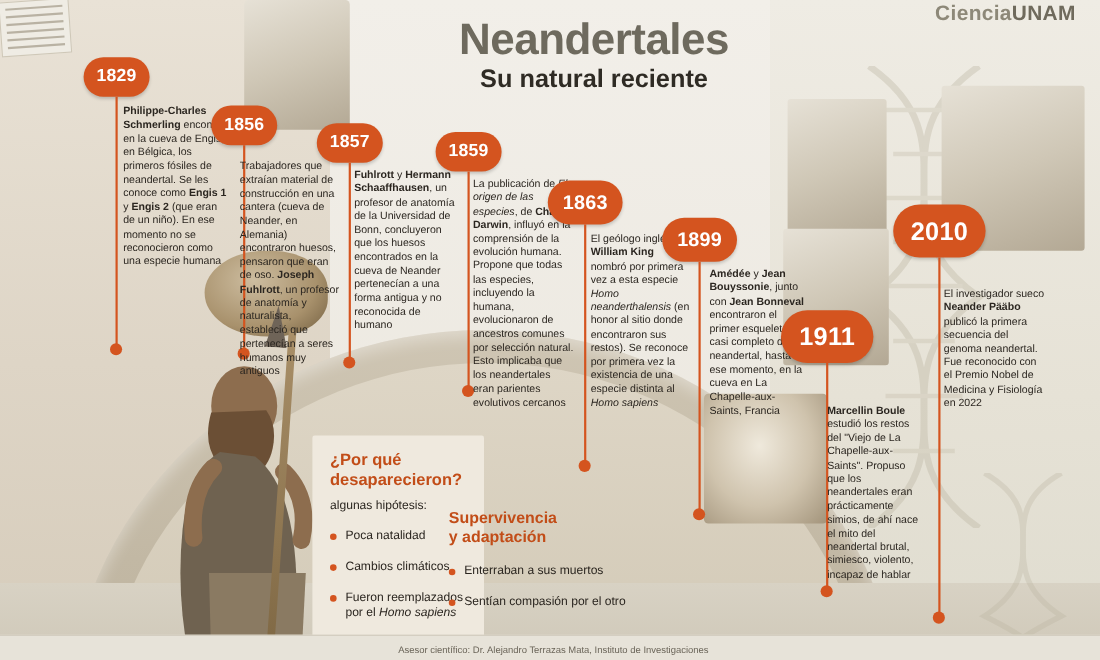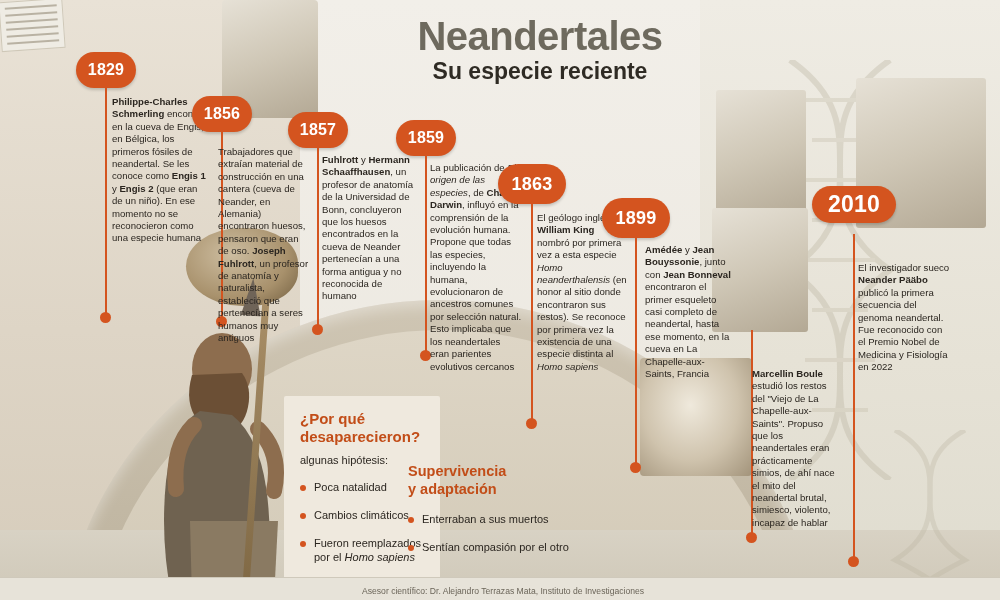--- a/index.html
+++ b/index.html
@@ -66,21 +66,21 @@
 
   
   .pill{
     position:absolute;border-radius:999px;background:#d4541f;color:#fff;
     display:flex;align-items:center;justify-content:center;
     font-weight:bold;letter-spacing:.2px;
     box-shadow:0 2px 3px rgba(0,0,0,.18);
   }
   .pill.sm{width:60px;height:36px;font-size:16px;}
   .pill.md{width:68px;height:40px;font-size:18px;text-align:right;}
-  .pill.lg{width:84px;height:37px;font-size:23px;}
+  .pill.lg{width:84px;height:48px;font-size:23px;}
 
   .stem{position:absolute;width:2px;background:#d4541f;}
   .dot{position:absolute;width:11px;height:11px;border-radius:50%;background:#d4541f;}
 
   
   .entry{
     position:absolute;font-size:9.6px;line-height:12.4px;color:#2b2620;
   }
   .entry b{font-weight:bold;}
   .entry i{font-style:italic;}
@@ -173,23 +173,26 @@
         <line x1="62" y1="350" x2="118" y2="350"></line>
     </g>
   </svg>
   <svg class="dna2" viewBox="0 0 120 170">
     <g stroke="#b9b29e" stroke-width="5" fill="none">
       <path d="M25 0 C95 40, 25 85, 95 130 C55 150, 45 160, 40 170"></path>
       <path d="M95 0 C25 40, 95 85, 25 130 C65 150, 75 160, 80 170"></path>
     </g>
   </svg>
 
+  <div class="brand">
+    <span>Ciencia</span><b>UNAM</b>
+  </div>
 
   <div class="title">Neandertales</div>
-  <div class="subtitle">Su especie reciente</div>
+  <div class="subtitle">Su natural reciente</div>
 
   <div class="img skull-top"></div>
   <div class="img portrait" style="left:222px;top:0px;width:96px;height:118px;border-radius:4px;"></div>
   <div class="img cave-skull"></div>
   <div class="newspaper">
       <i></i>
       <i></i>
       <i></i>
       <i></i>
       <i></i>
@@ -234,20 +237,21 @@
   <div class="pill md" style="left:498px;top:164px;">1863</div>
   <div class="stem" style="left:531px;top:204px;height:218px;"></div>
   <div class="dot" style="left:526px;top:418px;"></div>
   <div class="entry" style="left:537px;top:212px;width:92px;">El geólogo inglés <b>William King</b> nombró por primera vez a esta especie <i>Homo neanderthalensis</i> (en honor al sitio donde encontraron sus restos). Se reconoce por primera vez la existencia de una especie distinta al <i>Homo sapiens</i></div>
 
   <div class="pill md" style="left:602px;top:198px;">1899</div>
   <div class="stem" style="left:635px;top:238px;height:228px;"></div>
   <div class="dot" style="left:630px;top:462px;"></div>
   <div class="entry" style="left:645px;top:244px;width:88px;"><b>Amédée</b> y <b>Jean Bouyssonie</b>, junto con <b>Jean Bonneval</b> encontraron el primer esqueleto casi completo de neandertal, hasta ese momento, en la cueva en La Chapelle-aux-Saints, Francia</div>
 
+  <div class="pill lg" style="left:710px;top:282px;">1911</div>
   <div class="stem" style="left:751px;top:330px;height:206px;"></div>
   <div class="dot" style="left:746px;top:532px;"></div>
   <div class="entry" style="left:752px;top:368px;width:88px;"><b>Marcellin Boule</b> estudió los restos del "Viejo de La Chapelle-aux-Saints". Propuso que los neandertales eran prácticamente simios, de ahí nace el mito del neandertal brutal, simiesco, violento, incapaz de hablar</div>
 
   <div class="pill lg" style="left:812px;top:186px;">2010</div>
   <div class="stem" style="left:853px;top:234px;height:326px;"></div>
   <div class="dot" style="left:848px;top:556px;"></div>
   <div class="entry" style="left:858px;top:262px;width:92px;">El investigador sueco <b>Neander Pääbo</b> publicó la primera secuencia del genoma neandertal. Fue reconocido con el Premio Nobel de Medicina y Fisiología en 2022</div>
 
   <div class="panel" style="left:284px;top:396px;width:124px;height:204px;padding:14px 16px;">

